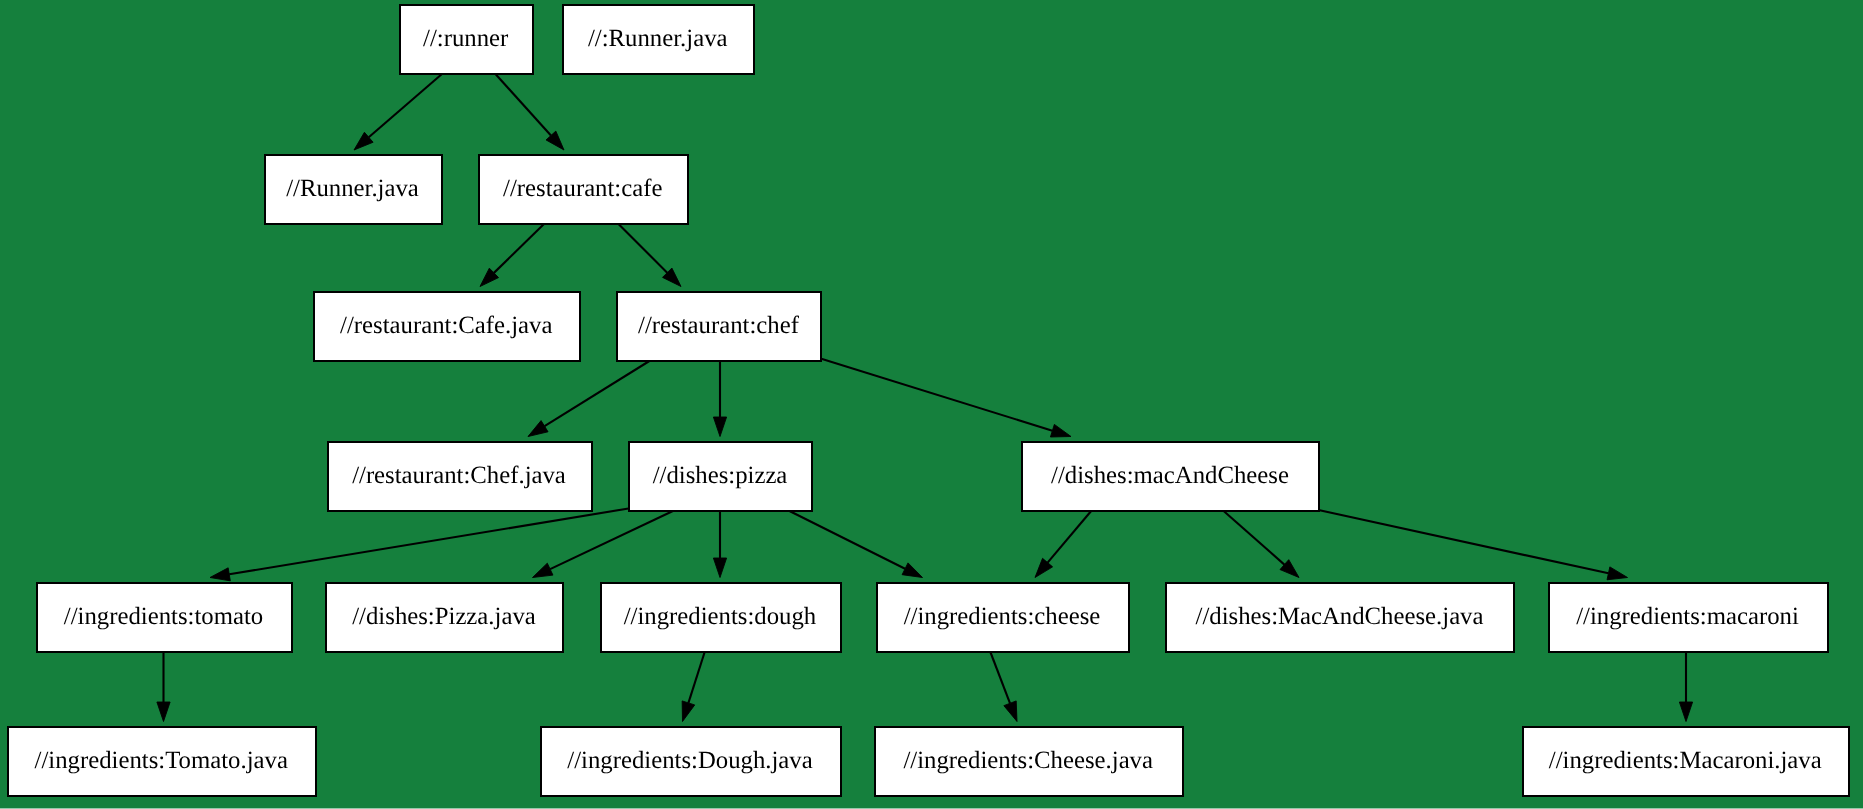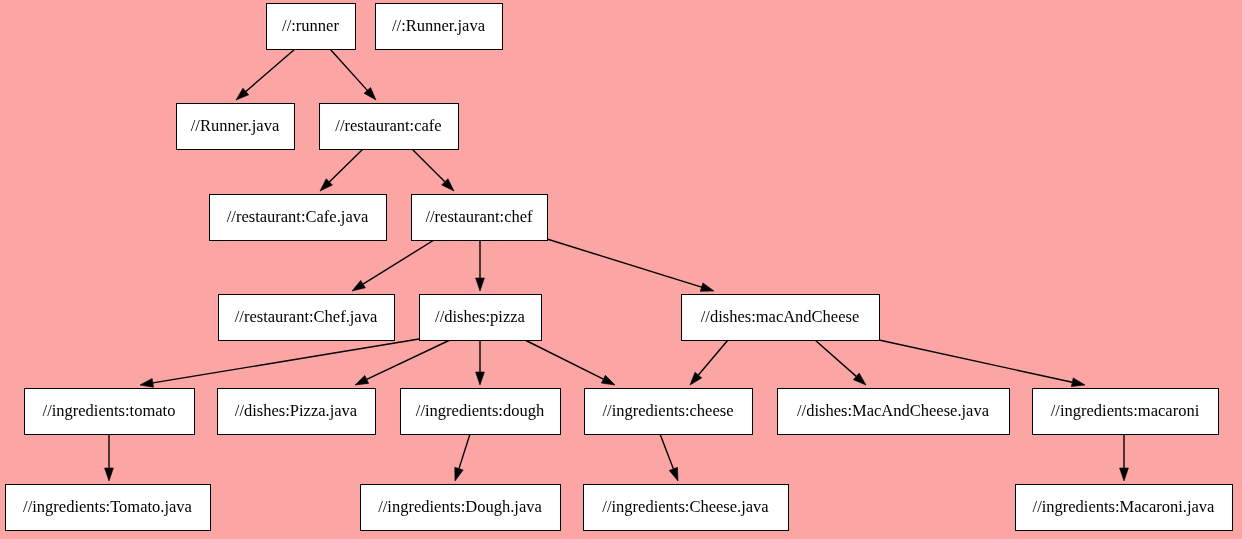--- a/index.html
+++ b/index.html
@@ -11,21 +11,21 @@
   body {
     width: 1242px;
     height: 539px;
     overflow: hidden;
     font-family: "Liberation Serif", "DejaVu Serif", serif;
   }
   #graph-root {
     position: relative;
     width: 1242px;
     height: 539px;
-    background: #fca5a5;
+    background: #15803d;
   }
   #graph-svg {
     position: absolute;
     top: 0;
     left: 0;
     width: 1242px;
     height: 539px;
     display: block;
   }
   .node-box {

